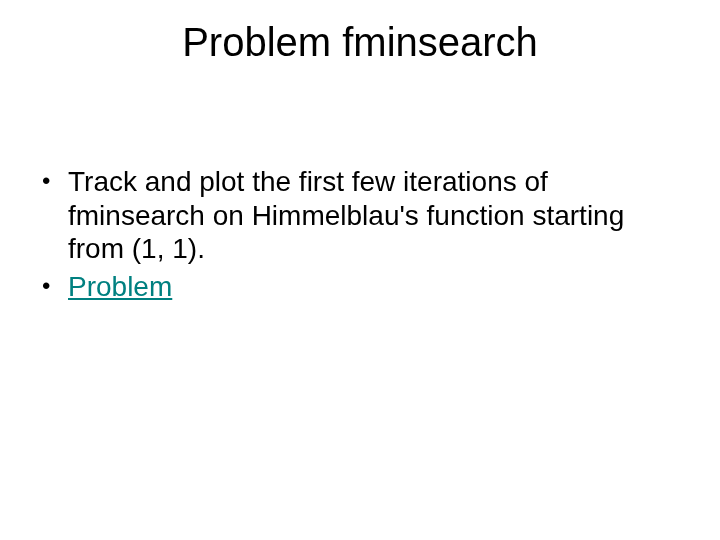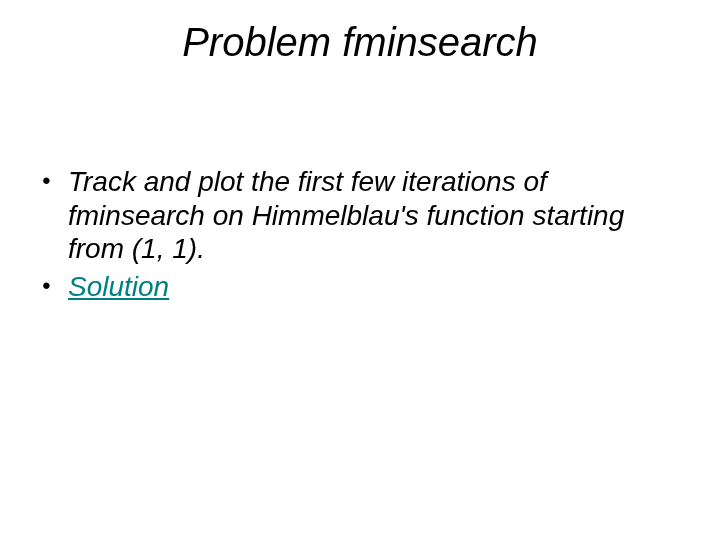--- a/index.html
+++ b/index.html
@@ -10,21 +10,20 @@
     background: #ffffff;
     font-family: Arial, Helvetica, sans-serif;
     color: #000000;
     overflow: hidden;
   }
   .slide {
     width: 720px;
     height: 528px;
     position: relative;
     box-sizing: border-box;
-    font-style: italic;
   }
   .title {
     position: absolute;
     top: 20px;
     left: 0;
     width: 100%;
     text-align: center;
     font-size: 40px;
     font-weight: normal;
     color: #000000;
@@ -67,17 +66,17 @@
 <body>
 
 <div class="slide">
   <div class="title">Problem fminsearch</div>
   <div class="body">
     <ul class="bullets">
       <li>
         <span>Track and plot the first few iterations of fminsearch on Himmelblau's function starting from (1, 1).</span>
       </li>
       <li>
-        <span class="link">Solution</span>
+        <span class="link">Problem</span>
       </li>
     </ul>
   </div>
 </div>
 
 </body></html>

